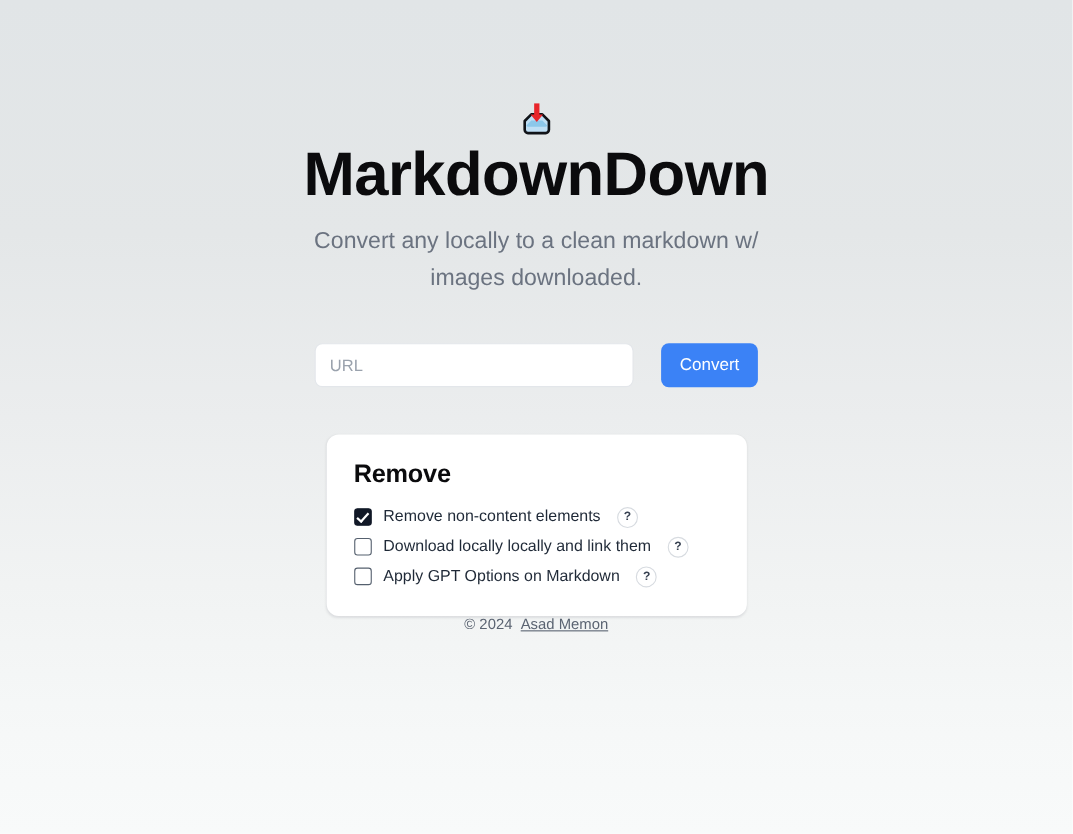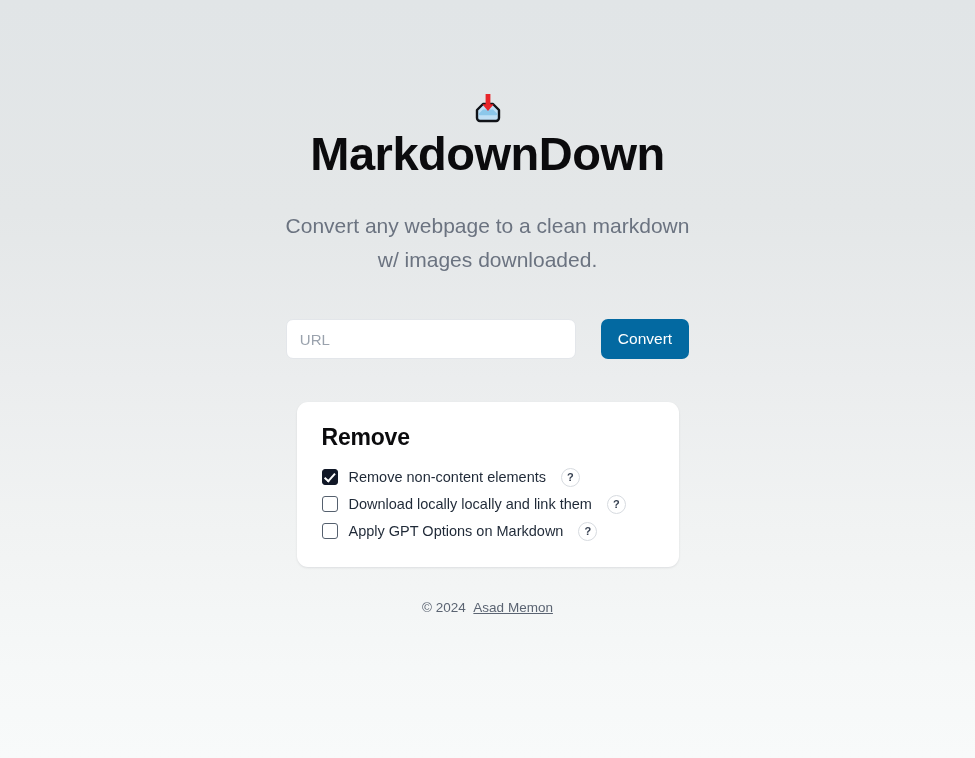--- a/index.html
+++ b/index.html
@@ -31,23 +31,23 @@
     margin-top: 92px;
     height: 34px;
     display: flex;
     align-items: center;
     justify-content: center;
   }
   .logo-icon { display: block; }
 
   
   .app-title {
-    margin: 16px;
+    margin: 0;
     padding: 0;
-    font-size: 47px;
+    font-size: 56px;
     font-weight: bold;
     letter-spacing: -0.5px;
     line-height: 1;
     color: #0b0b0d;
     text-align: center;
     margin-top: 4px;
   }
 
   
   .subtitle {
@@ -80,21 +80,21 @@
     font-size: 15px;
     color: #111827;
     outline: none;
   }
   .url-input::placeholder { color: #9aa2ad; }
 
   .convert-btn {
     height: 40px;
     min-width: 85px;
     padding: 0 17px;
-    background: #0369a1;
+    background: #3b82f6;
     color: #ffffff;
     border: none;
     border-radius: 7px;
     font-family: "Liberation Sans", sans-serif;
     font-size: 15.5px;
     font-weight: 400;
     cursor: pointer;
     line-height: 1;
   }
 
@@ -169,21 +169,20 @@
     align-items: center;
     justify-content: center;
     cursor: pointer;
     margin-left: 4px;
     flex: 0 0 auto;
     line-height: 1;
   }
 
   
   .footer {
-    margin-top: 33px;
     font-size: 13.5px;
     color: #5b6472;
     text-align: center;
   }
   .footer-link {
     color: #5b6472;
     text-decoration: underline;
     cursor: pointer;
   }
 </style>
@@ -196,21 +195,21 @@
     <svg class="logo-icon" width="38" height="34" viewBox="0 0 38 34" aria-hidden="true">
       <path d="M8 18 L14 12 H24 L30 18 V26 a3 3 0 0 1 -3 3 H11 a3 3 0 0 1 -3 -3 Z" fill="#bfdff5" stroke="#111318" stroke-width="2.4" stroke-linejoin="round"></path>
       <path d="M14 17.5 h10 l4.5 4.5 a2 2 0 0 1 -1.6 1.3 H11.1 a2 2 0 0 1 -1.6 -1.3 Z" fill="#8cc7ea"></path>
       <rect x="16.6" y="2" width="4.8" height="12" fill="#e8252a"></rect>
       <path d="M13.3 12.2 L19 19 L24.7 12.2 Z" fill="#e8252a"></path>
     </svg>
   </div>
 
   <h1 class="app-title">MarkdownDown</h1>
 
-  <p class="subtitle">Convert any webpage to a clean markdown w/ images downloaded.</p>
+  <p class="subtitle">Convert any locally to a clean markdown w/ images downloaded.</p>
 
   <div class="url-row">
     <input class="url-input" type="text" placeholder="URL" style="">
     <button class="convert-btn">Convert</button>
   </div>
 
   <div class="options-card">
     <h2 class="options-title">Remove</h2>
 
     <div class="option-list">

